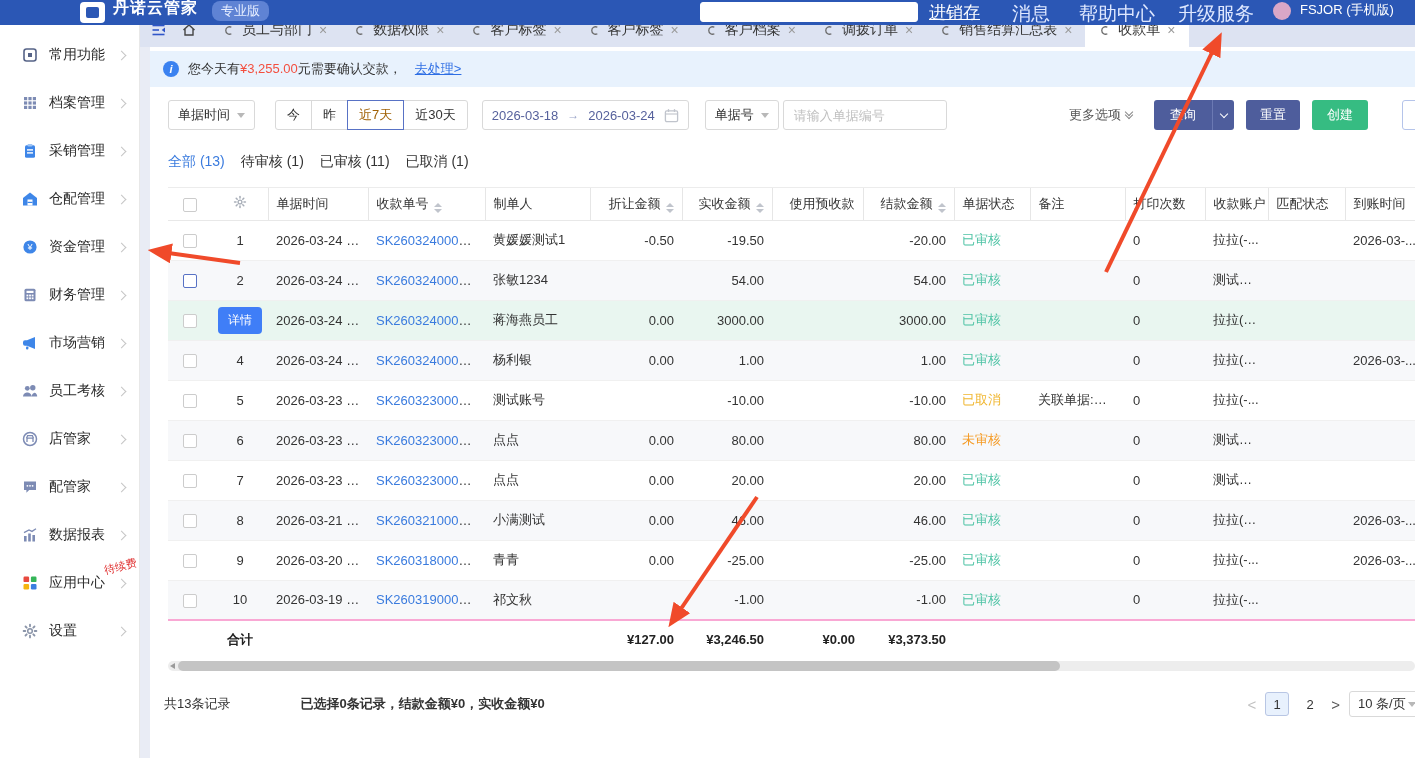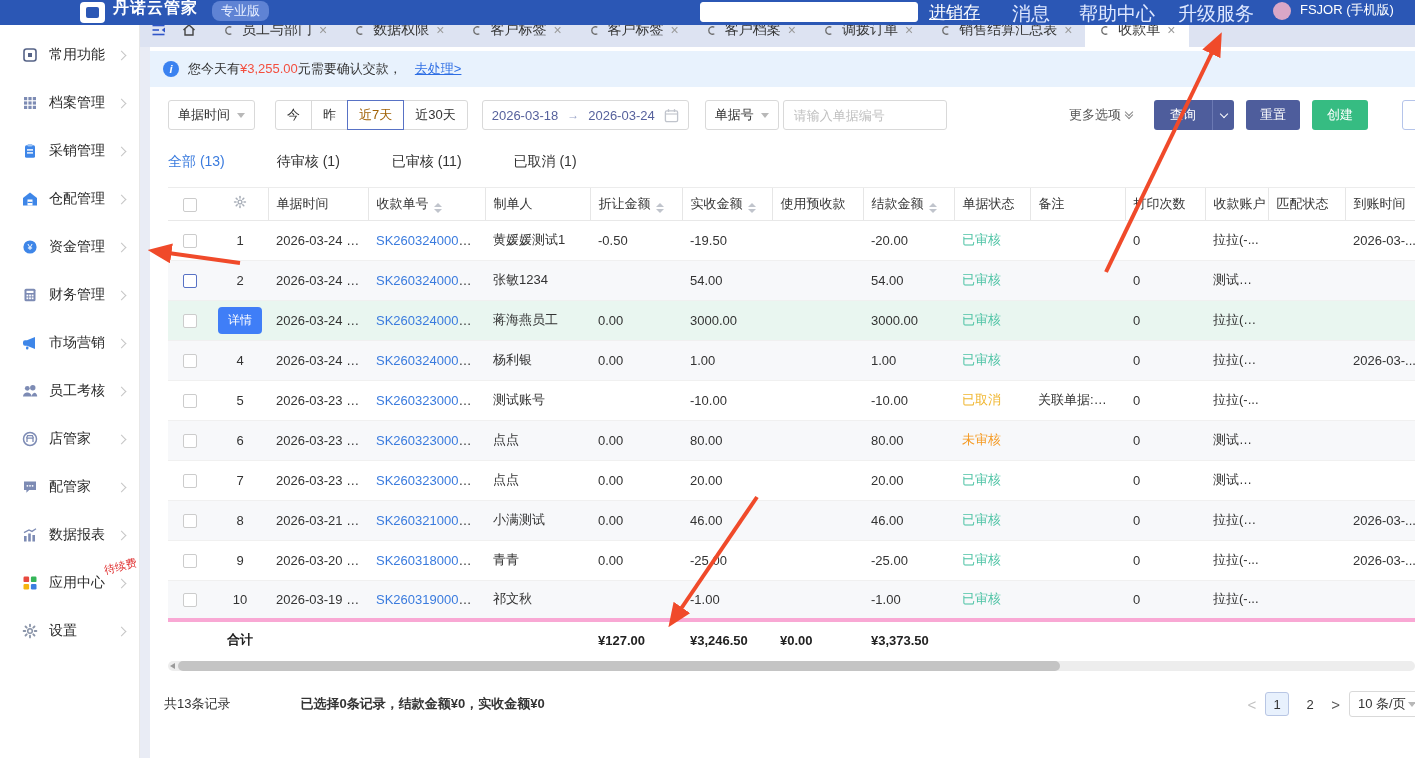--- a/index.html
+++ b/index.html
@@ -60,43 +60,43 @@
   .dbl-chev { display:flex; flex-direction:column; }
   .dbl-chev i { width:6px; height:6px; border-right:1.4px solid #888; border-bottom:1.4px solid #888; transform:rotate(45deg); margin-top:-3px; }
   .btn { height:30px; color:#fff; font-size:13px; display:flex; align-items:center; justify-content:center; cursor:pointer; border:none; }
   .btn-query { width:58px; background:#4e5d9c; border-radius:3px 0 0 3px; }
   .btn-query-caret { width:22px; background:#4e5d9c; border-left:1px solid #6b79b3; border-radius:0 3px 3px 0; }
   .btn-query-caret i { width:6px; height:6px; border-right:1.5px solid #fff; border-bottom:1.5px solid #fff; transform:rotate(45deg); margin-top:-3px; }
   .btn-reset { width:54px; background:#4e5d9c; border-radius:3px; margin-left:12px; }
   .btn-create { width:56px; background:#36bc82; border-radius:3px; margin-left:12px; }
   .btn-export { position:absolute; left:1234px; top:1px; height:30px; width:78px; background:#fff; border:1px solid #b5c4ea; border-radius:3px; color:#4a63c8; font-size:13px; display:flex; align-items:center; gap:6px; padding:0 10px; }
 
-  .status-tabs { display:flex; gap:52px; margin:22px 0 0 18px; padding-bottom:16px; border-bottom:1px solid #ececec; font-size:14px; color:#333; }
+  .status-tabs { display:flex; gap:16px; margin:22px 0 0 18px; padding-bottom:16px; border-bottom:1px solid #ececec; font-size:14px; color:#333; }
   .status-tabs .st { cursor:pointer; }
   .status-tabs .st.active { color:#3a7bde; }
 
   .table-wrap { margin-left:18px; width:1247px; overflow:hidden; }
   table { table-layout:fixed; width:1267px; border-collapse:collapse; font-size:13px; color:#333; }
   thead th { height:32px; font-weight:normal; text-align:left; padding:0 8px; border-bottom:1px solid #e8e8e8; white-space:nowrap; }
   thead th.sep { border-left:1px solid #e6e6e6; }
-  th.num, td.num { }
+  th.num, td.num { text-align:right; }
   tbody td { height:40px; border-bottom:1px solid #f0f0f0; padding:0 8px; white-space:nowrap; overflow:hidden; text-overflow:ellipsis; }
   tbody tr.even { background:#f7f8fa; }
   tbody tr.hl { background:#e9f6f0; }
   td.c-center, th.c-center { text-align:center; padding:0 4px; }
   .cb { display:inline-block; width:14px; height:14px; border:1px solid #ccc; border-radius:2px; background:#fff; vertical-align:middle; cursor:pointer; }
   .cb-hi { border-color:#5872c5; }
   .link { color:#3a7bde; cursor:pointer; }
   .st-ok { color:#4ec3a5; } .st-pend { color:#f59a23; } .st-cancel { color:#f0b62f; }
   .detail-btn { background:#3f7ef7; color:#fff; border:none; border-radius:4px; font-size:12px; padding:5px 10px; cursor:pointer; }
   .sort { display:inline-flex; flex-direction:column; gap:2px; margin-left:5px; vertical-align:1px; }
   .sort i { width:0; height:0; border-left:4px solid transparent; border-right:4px solid transparent; }
   .sort .up { border-bottom:4px solid #c0c4cc; }
   .sort .dn { border-top:4px solid #c0c4cc; }
-  tfoot td { height:38px; font-weight:bold; color:#222; border-top:4px solid #f9a8d4; padding:0 8px; }
+  tfoot td { height:38px; font-weight:bold; color:#222; border-top:2px solid #f9a8d4; padding:0 8px; }
   tfoot td.c-center { text-align:center; }
 
   .hscroll { margin:3px 0 0 18px; width:1247px; height:10px; background:#ededed; border-radius:5px; position:relative; }
   .hscroll .arrow-l { position:absolute; left:2px; top:2px; width:0; height:0; border-top:3px solid transparent; border-bottom:3px solid transparent; border-right:5px solid #9a9a9a; }
   .hscroll .thumb { position:absolute; left:10px; top:0; width:882px; height:10px; background:#c4c4c4; border-radius:5px; }
 
   .list-footer { display:flex; align-items:center; margin:20px -10px 0 14px; font-size:13px; color:#333; }
   .list-footer .selection { margin-left:70px; font-weight:bold; }
   .pager { margin-left:auto; display:flex; align-items:center; gap:9px; }
   .pager .pg-prev { color:#c0c0c0; font-size:15px; }

